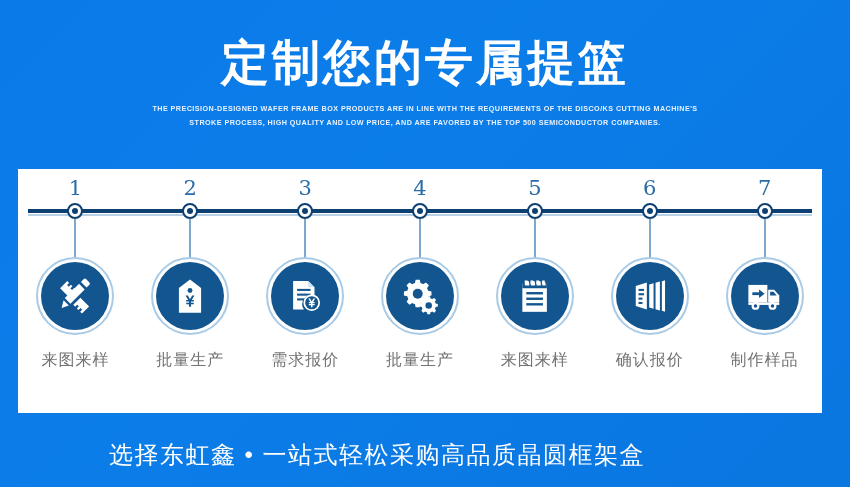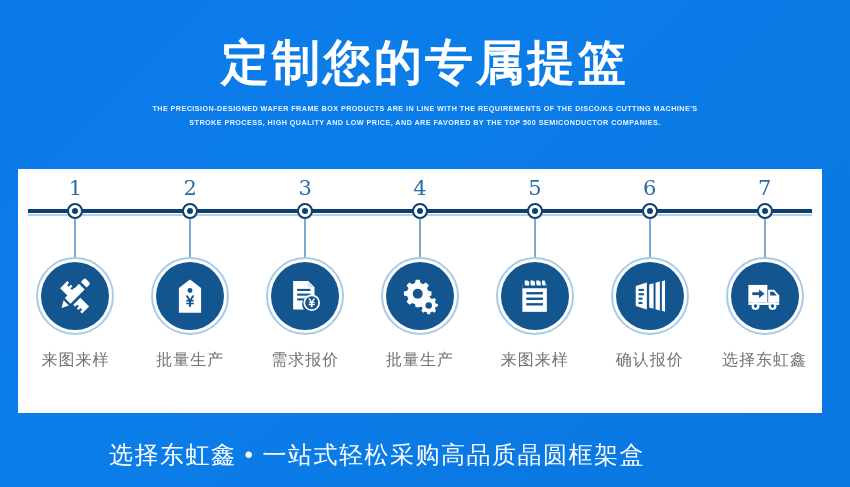--- a/index.html
+++ b/index.html
@@ -357,21 +357,21 @@
               <rect x="3" y="32" width="39" height="3.3" fill="#ffffff"></rect>
               <circle cx="12" cy="36.5" r="5" fill="#ffffff"></circle>
               <circle cx="12" cy="36.5" r="2.2" fill="#12558f"></circle>
               <circle cx="33.5" cy="36.5" r="5" fill="#ffffff"></circle>
               <circle cx="33.5" cy="36.5" r="2.2" fill="#12558f"></circle>
               <path d="M8 19.3h10v3.6H8v-3.6z" fill="#12558f"></path>
               <path d="M16.5 15.8l7 5.3-7 5.3v-10.6z" fill="#12558f"></path>
             </svg>
           </div>
         </div>
-        <div class="step-label">选择东虹鑫</div>
+        <div class="step-label">制作样品</div>
       </div>
 
     </div>
   </div>
 
   <div id="footer">
     <p id="footer-text">选择东虹鑫 • 一站式轻松采购高品质晶圆框架盒</p>
   </div>
 
 </div>

